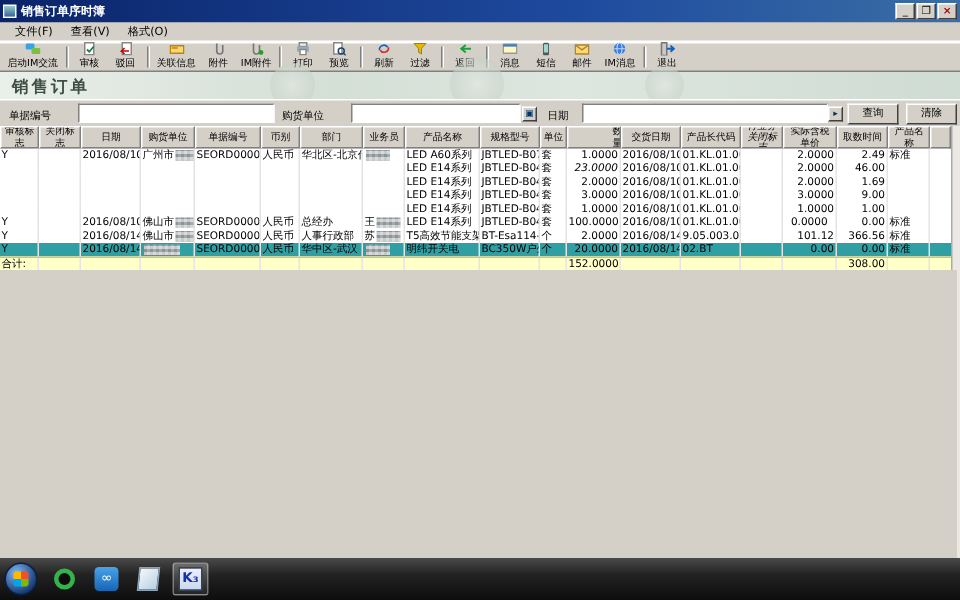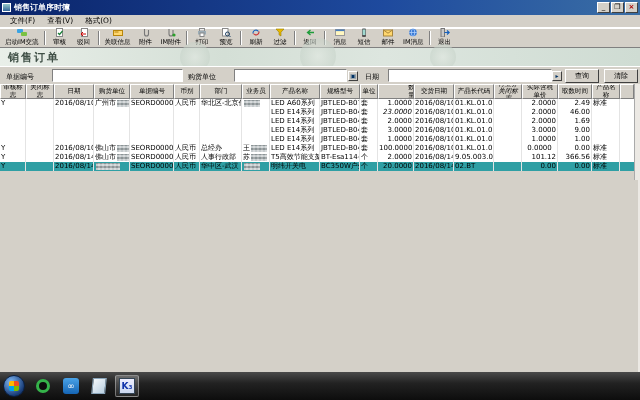--- a/index.html
+++ b/index.html
@@ -438,20 +438,40 @@
       <div class="g-cell" style="width: 40px;">BC350W户外-</div>
       <div class="g-cell" style="width: 18px;">个</div>
       <div class="g-cell num" style="width: 36px;">20.0000</div>
       <div class="g-cell" style="width: 40px;">2016/08/14</div>
       <div class="g-cell" style="width: 40px;">02.BT</div>
       <div class="g-cell" style="width: 28px;"></div>
       <div class="g-cell num" style="width: 36px;">0.00</div>
       <div class="g-cell num" style="width: 34px;">0.00</div>
       <div class="g-cell" style="width: 28px;">标准</div>
     </div>
+    <div class="g-row totalrow">
+      <div class="g-cell" style="width: 26px;">合计:</div>
+      <div class="g-cell" style="width: 28px;"></div>
+      <div class="g-cell" style="width: 40px;"></div>
+      <div class="g-cell" style="width: 36px;"></div>
+      <div class="g-cell" style="width: 44px;"></div>
+      <div class="g-cell" style="width: 26px;"></div>
+      <div class="g-cell" style="width: 42px;"></div>
+      <div class="g-cell" style="width: 28px;"></div>
+      <div class="g-cell" style="width: 50px;"></div>
+      <div class="g-cell" style="width: 40px;"></div>
+      <div class="g-cell" style="width: 18px;"></div>
+      <div class="g-cell num" style="width: 36px;">152.0000</div>
+      <div class="g-cell" style="width: 40px;"></div>
+      <div class="g-cell" style="width: 40px;"></div>
+      <div class="g-cell" style="width: 28px;"></div>
+      <div class="g-cell num" style="width: 36px;"></div>
+      <div class="g-cell num" style="width: 34px;">308.00</div>
+      <div class="g-cell" style="width: 28px;"></div>
+    </div>
   </div>
 <div id="grid-right-strip"></div>
 
 <div id="workspace"></div>
 
 <div id="taskbar">
   <div id="startorb">
       <div class="flag"></div>
     </div>
   <div class="taskicon">

